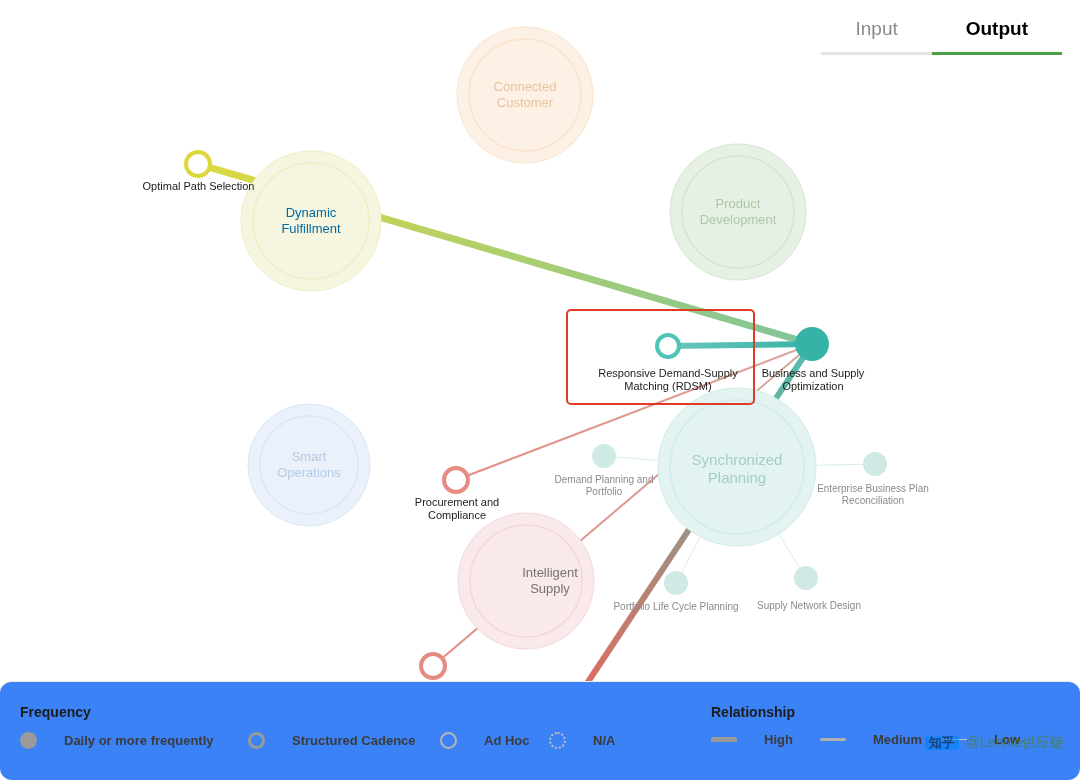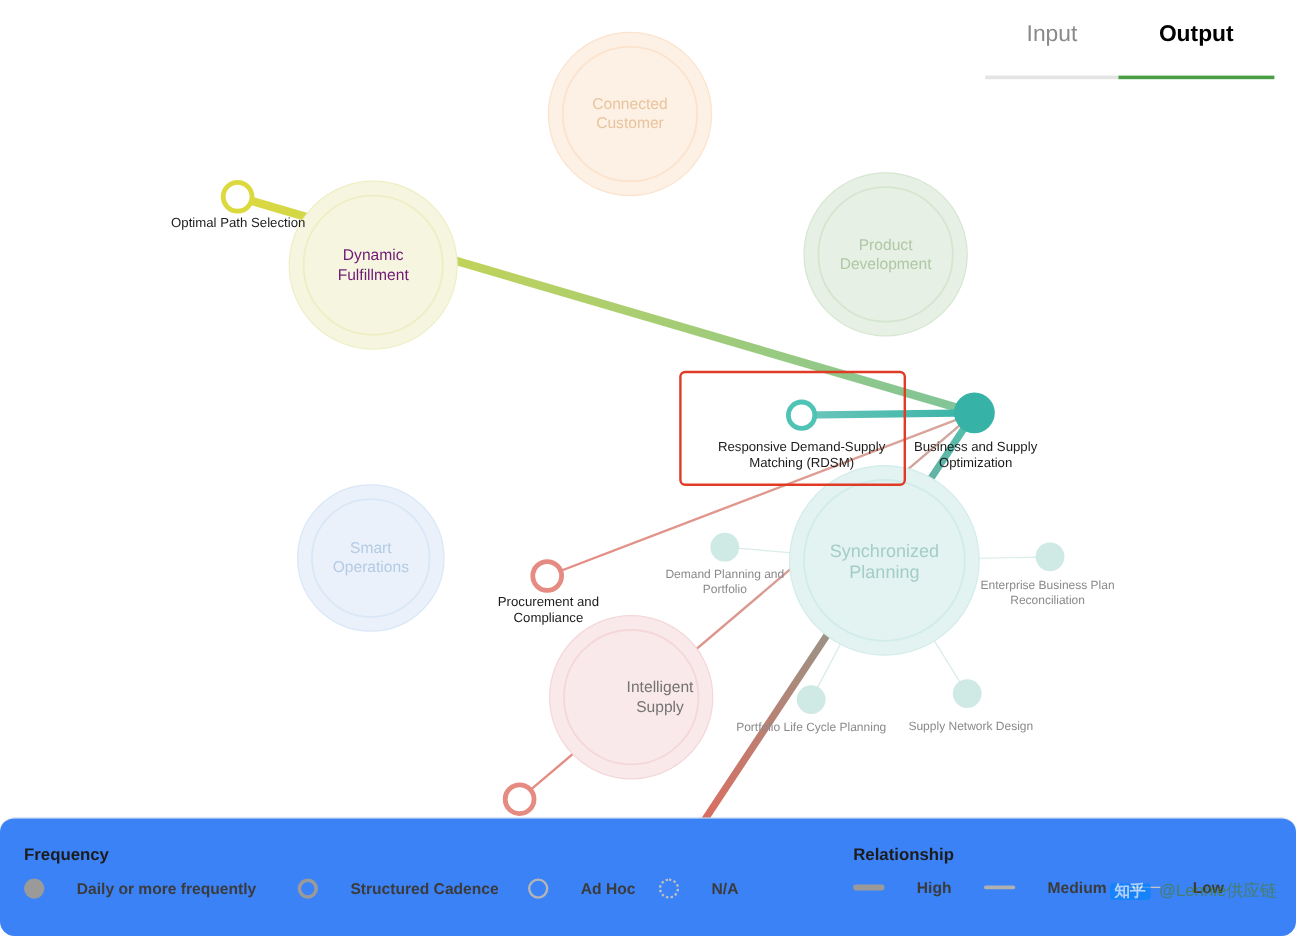--- a/index.html
+++ b/index.html
@@ -24,21 +24,21 @@
     position: absolute;
     right: 18px;
     top: 18px;
     display: flex;
     align-items: flex-end;
     gap: 0px;
     z-index: 30;
   }
   .tab {
     font-size: 19px;
-    padding: 0 34px 23px 34px;
+    padding: 0 34px 12px 34px;
     color: #8a8a8a;
     border-bottom: 3px solid #e4e4e4;
     text-align: center;
     cursor: pointer;
   }
   .tab.active {
     color: #000000;
     font-weight: bold;
     border-bottom: 3px solid #4a9e43;
   }
@@ -117,21 +117,21 @@
     bottom: 28px;
     display: flex;
     align-items: center;
     gap: 7px;
     z-index: 50;
     opacity: 0.62;
   }
   .wm-logo {
     font-size: 13px;
     font-weight: bold;
-    color: #ffffff;
+    color: #0f172a;
     background: #0084ff;
     border-radius: 3px;
     padding: 0 4px;
     line-height: 1.1;
   }
   .wm-text {
     font-size: 14px;
     color: #4d7c0f;
   }
 </style>
@@ -221,21 +221,21 @@
 <div class="highlight-box" id="highlight-box" style="left: 566px; top: 309px; width: 185px; height: 92px;"></div>
 
 <div class="tabs">
   <div class="tab">Input</div>
   <div class="tab active">Output</div>
 </div>
 
 <div id="labels-layer">
     <div class="bubble-label" style="left: 435px; top: 79px; width: 180px; color: rgb(232, 196, 157); font-size: 13px;">Connected
 Customer</div>
-    <div class="bubble-label" style="left: 221px; top: 205px; width: 180px; color: #701a75; font-size: 13px;">Dynamic
+    <div class="bubble-label" style="left: 221px; top: 205px; width: 180px; color: #0369a1; font-size: 13px;">Dynamic
 Fulfillment</div>
     <div class="bubble-label" style="left: 648px; top: 196px; width: 180px; color: rgb(174, 200, 166); font-size: 13px;">Product
 Development</div>
     <div class="bubble-label" style="left: 219px; top: 449px; width: 180px; color: rgb(180, 203, 228); font-size: 13px;">Smart
 Operations</div>
     <div class="bubble-label" style="left: 460px; top: 565px; width: 180px; color: #737373; font-size: 13px;">Intelligent
 Supply</div>
     <div class="bubble-label" style="left: 647px; top: 451px; width: 180px; color: rgb(165, 205, 200); font-size: 15px;">Synchronized
 Planning</div>
     <div class="node-label" style="left: 537px; top: 474px; width: 134px; color: rgb(138, 138, 138); font-size: 10px;">Demand Planning and

